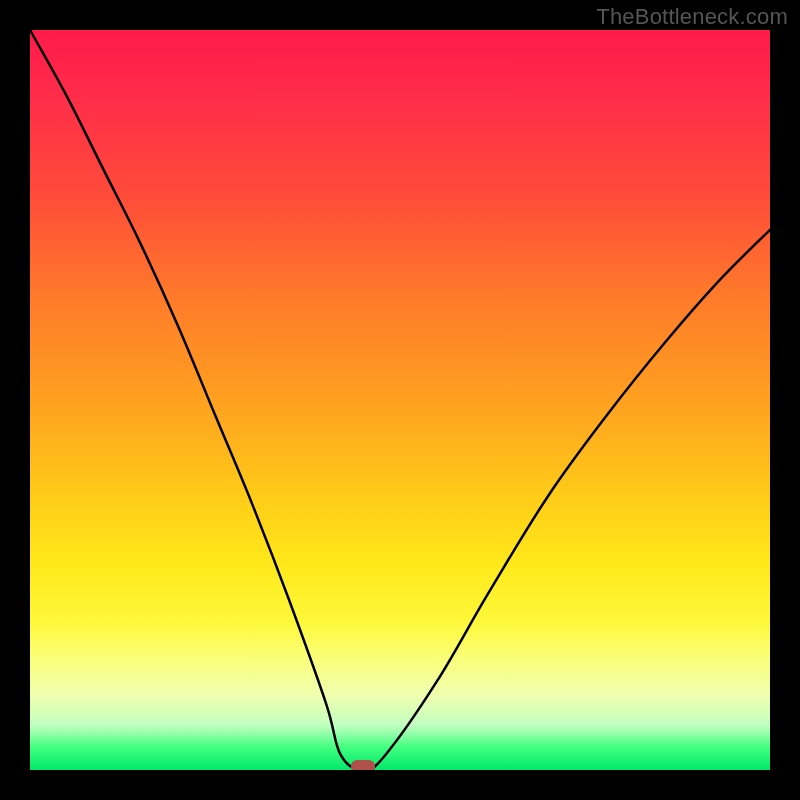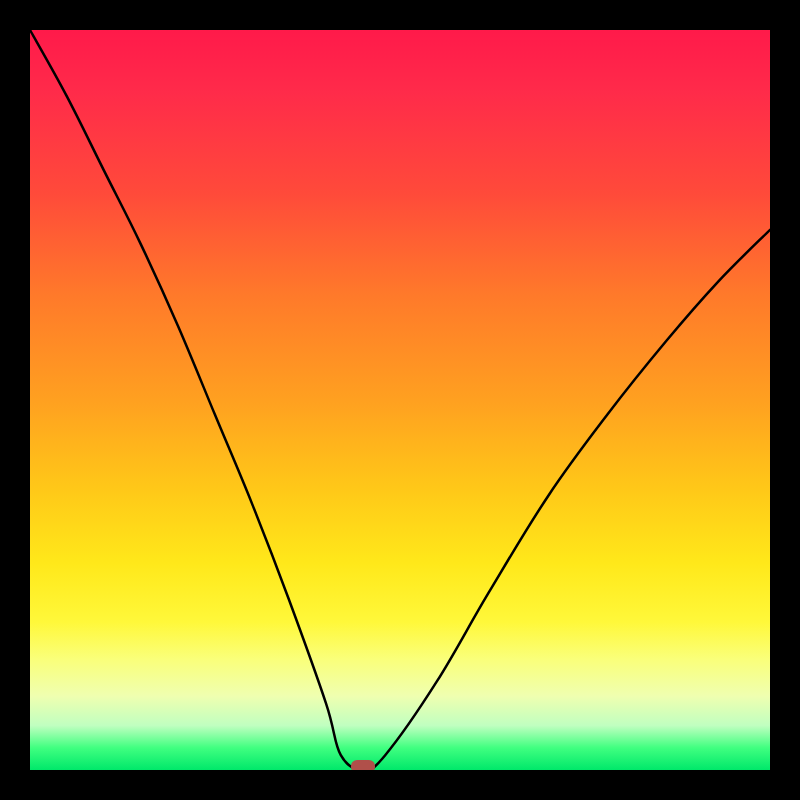--- a/index.html
+++ b/index.html
@@ -56,20 +56,21 @@
     top: 0;
     left: 0;
     width: 740px;
     height: 740px;
   }
 </style>
 </head>
 <body>
 
 <div class="frame">
+  <div class="watermark">TheBottleneck.com</div>
 
   <div class="plot-area">
     <svg class="curve" viewBox="0 0 740 740">
       <path id="curve-path" fill="none" stroke="#000" stroke-width="2.5" stroke-linecap="round" stroke-linejoin="round" d="M 0.0 0.0 C 6.7 12.0, 23.7 41.3, 37.0 66.6 C 50.3 91.9, 60.7 114.0, 74.0 140.6 C 87.3 167.2, 97.7 186.6, 111.0 214.6 C 124.3 242.6, 134.7 265.4, 148.0 296.0 C 161.3 326.6, 171.7 352.8, 185.0 384.8 C 198.3 416.8, 208.7 440.3, 222.0 473.6 C 235.3 506.9, 245.7 533.8, 259.0 569.8 C 272.3 605.8, 286.7 645.4, 296.0 673.4 C 305.3 701.4, 304.1 713.2, 310.8 725.2 C 317.5 737.2, 325.0 740.0, 333.0 740.0 C 341.0 740.0, 341.9 741.2, 355.2 725.2 C 368.5 709.2, 388.4 680.5, 407.0 651.2 C 425.6 621.9, 438.8 595.7, 458.8 562.4 C 478.8 529.1, 496.7 498.2, 518.0 466.2 C 539.3 434.2, 555.9 412.8, 577.2 384.8 C 598.5 356.8, 616.4 334.8, 636.4 310.8 C 656.4 286.8, 669.6 271.6, 688.2 251.6 C 706.8 231.6, 730.7 209.1, 740.0 199.8"></path>
       <rect id="marker-rect" rx="6" ry="6" width="24" height="13" x="321.0" y="730.0" fill="#b0504a"></rect>
     </svg>
   </div>
 </div>
 
 </body></html>

